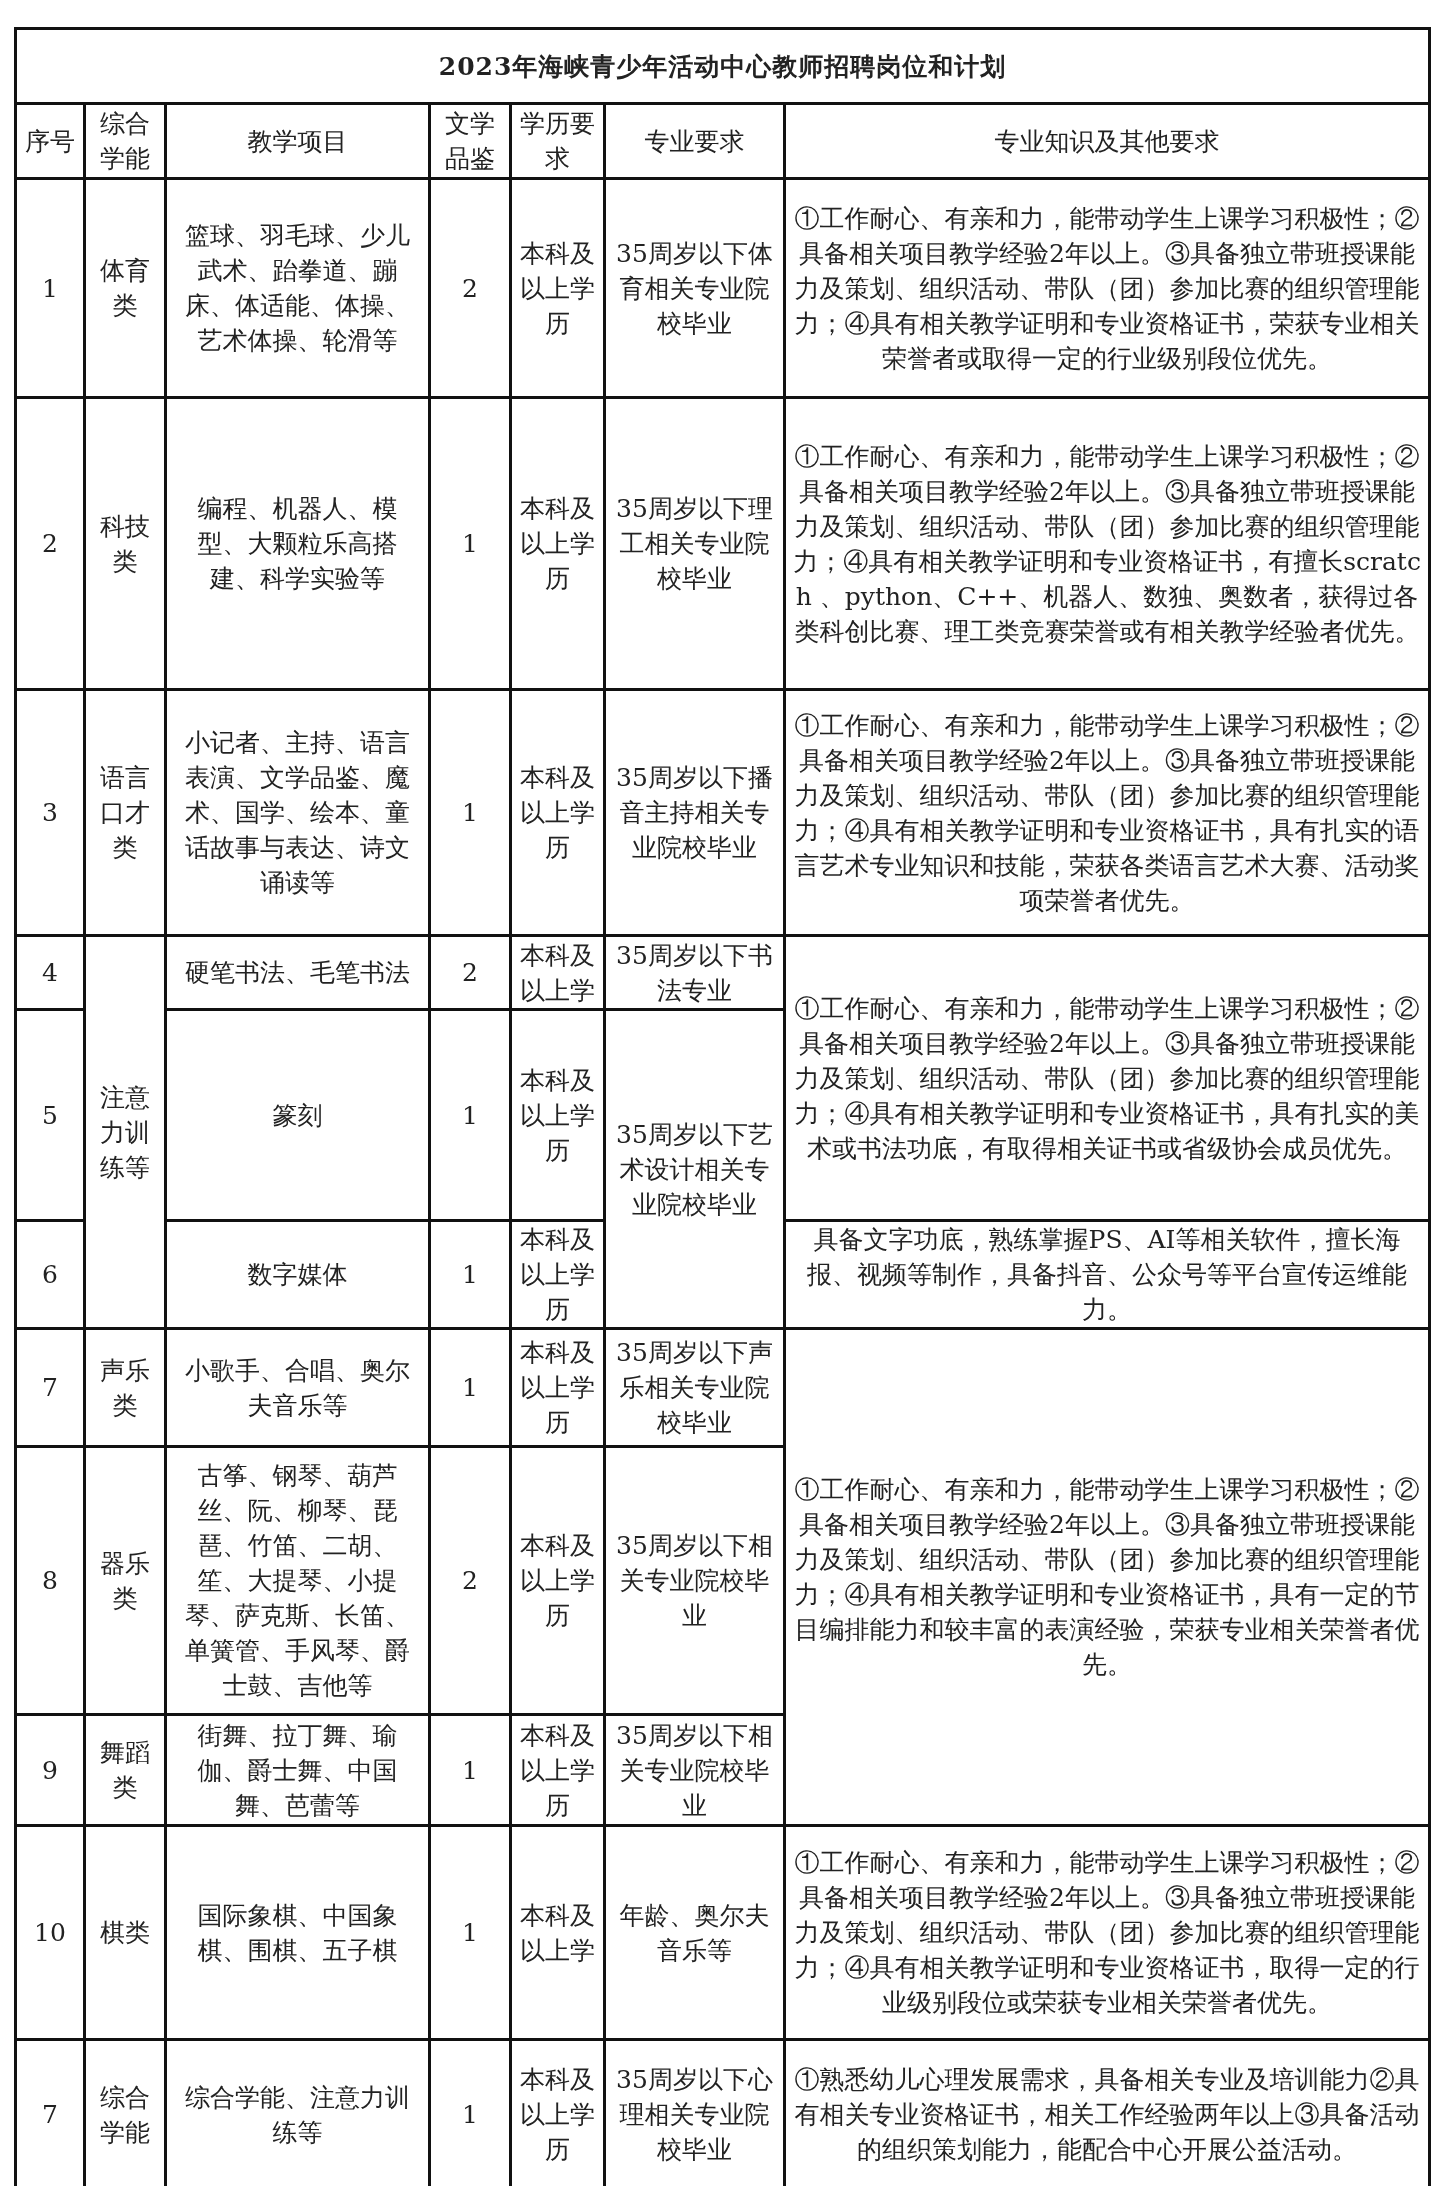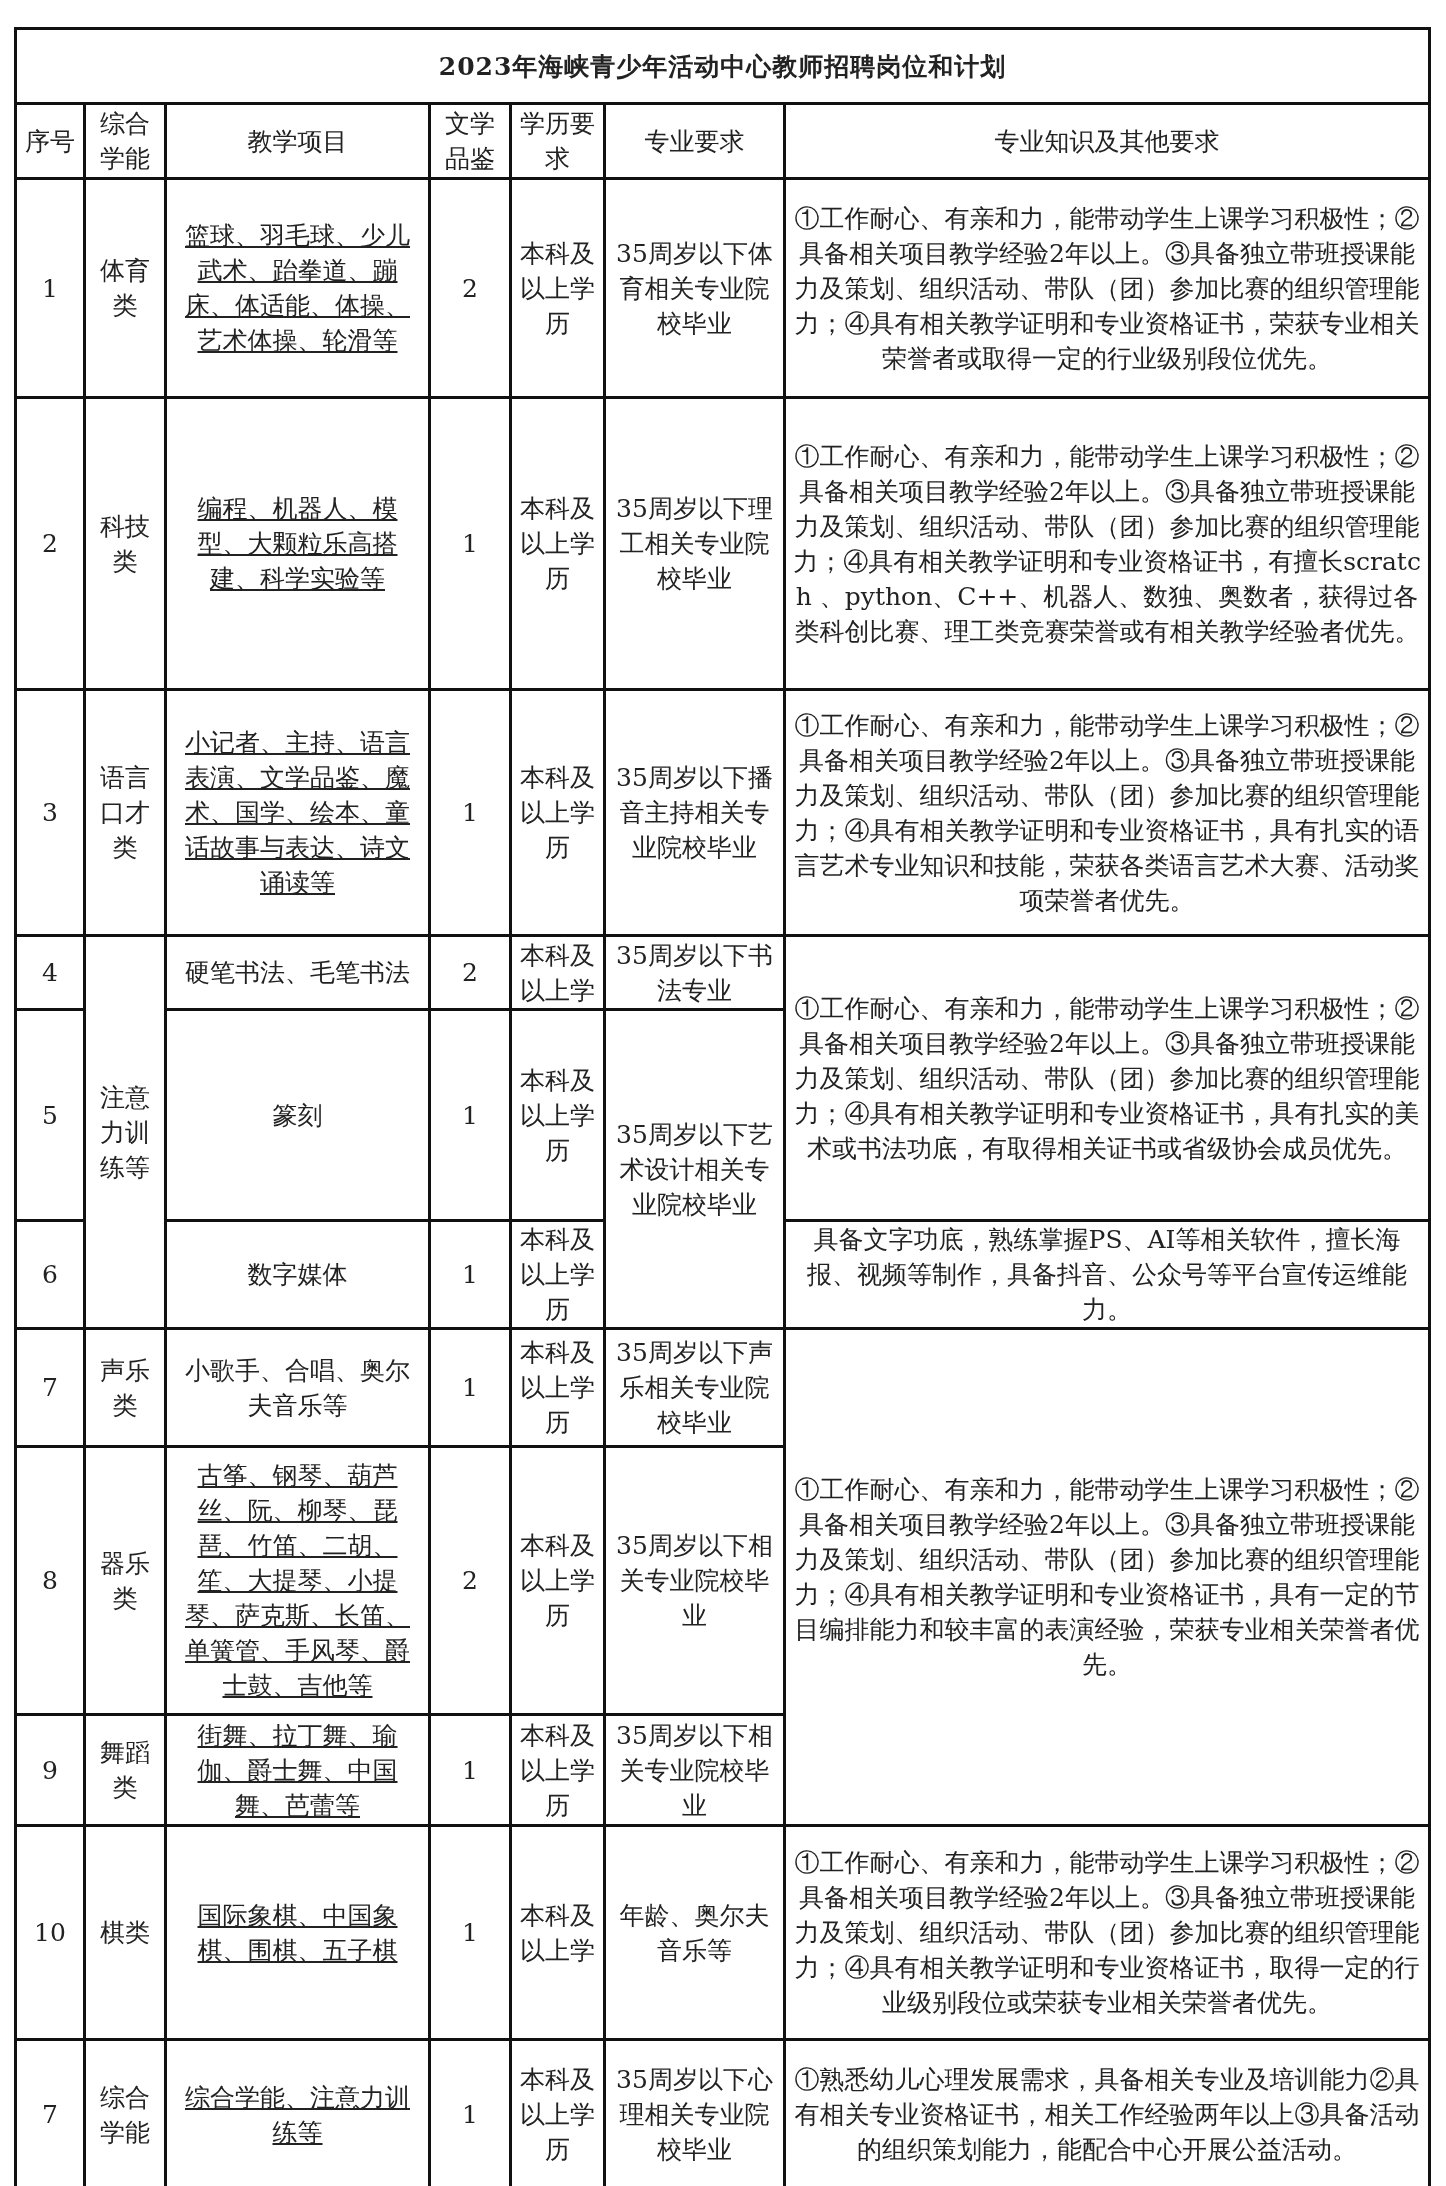--- a/index.html
+++ b/index.html
@@ -7,21 +7,21 @@
          font-family: "DejaVu Serif", "Liberation Serif", serif; color: #222; }
   table.recruit { position: absolute; left: 14px; top: 27px; width: 1414px;
                   border-collapse: collapse; table-layout: fixed; }
   table.recruit td, table.recruit th { border: 3px solid #111; padding: 0 6px; font-weight: normal;
                   font-size: 25px; line-height: 35px; text-align: center; vertical-align: middle;
                   word-break: break-all; overflow: hidden; }
   .title-cell { height: 72px; font-size: 34px; font-weight: bold !important; letter-spacing: 1px; }
   .hdr th { height: 72px; font-size: 25px; line-height: 33px; }
   td.left { text-align: left; }
   td.req { text-align: left; padding: 0 8px; font-size: 24.5px; line-height: 36px; }
-  td.proj { text-align: left; padding: 0 8px; text-decoration: underline; }
+  td.proj { text-align: left; padding: 0 8px; }
 </style>
 </head>
 <body>
 
 <table class="recruit">
   <colgroup>
     <col style="width:69px">
       <col style="width:81px">
       <col style="width:264px">
       <col style="width:81px">

